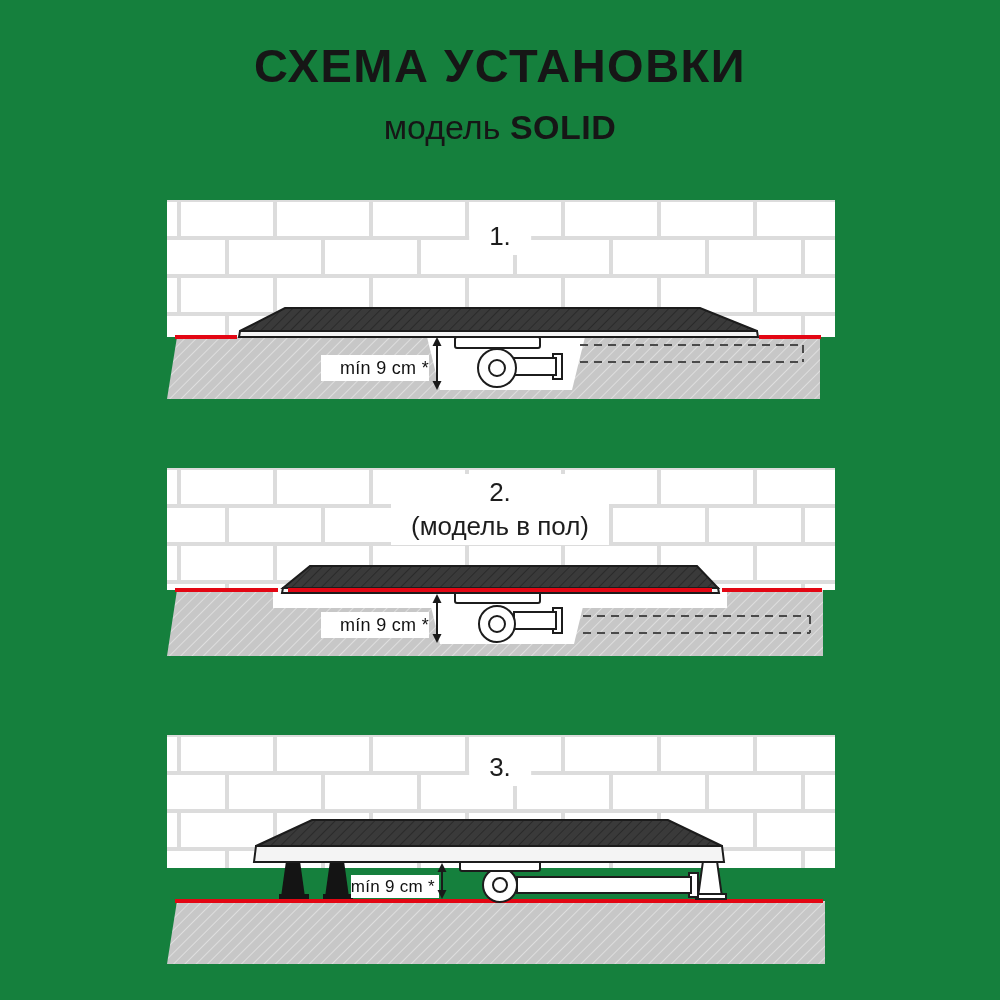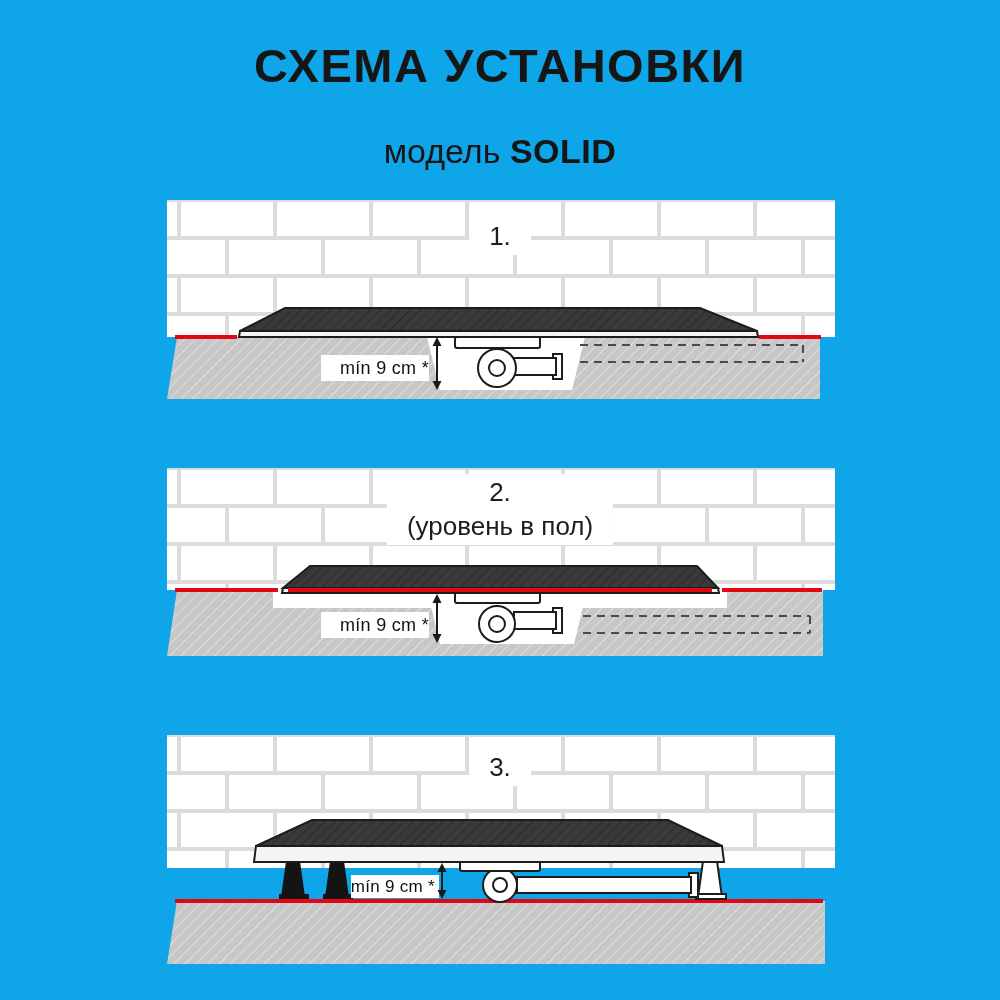--- a/index.html
+++ b/index.html
@@ -1,21 +1,21 @@
 <!DOCTYPE html>
 <html><head>
 <meta charset="utf-8">
 <style>
   html,body{margin:0;padding:0;background:#ffffff;}
   body{font-family:"Liberation Sans",sans-serif;color:#181818;}
-  .page{position:relative;width:1000px;height:1000px;background:#0ea5e9;overflow:hidden;}
+  .page{position:relative;width:1000px;height:1000px;background:#15803d;overflow:hidden;}
 
   .page-title{position:absolute;top:38px;left:0;width:100%;margin:0;text-align:center;
     font-size:47px;font-weight:800;letter-spacing:1.5px;color:#161616;}
-  .page-subtitle{position:absolute;top:132px;left:0;width:100%;text-align:center;
+  .page-subtitle{position:absolute;top:108px;left:0;width:100%;text-align:center;
     font-size:34px;font-weight:400;color:#161616;}
   .page-subtitle strong{font-weight:700;letter-spacing:0.5px;}
 
   .section{position:absolute;left:155px;width:690px;height:237px;}
   .s1{top:198px}.s2{top:466px}.s3{top:733px}
   .section svg{position:absolute;left:0;top:0;}
 
   .section-header{position:absolute;left:50%;transform:translateX(-50%);
     background:#ffffff;padding:3px 20px;font-size:26px;color:#1d1d1d;white-space:nowrap;text-align:center;}
   .s1 .section-header{top:20px}
@@ -153,21 +153,21 @@
         <line x1="20" y1="124" x2="123" y2="124"></line>
         <line x1="133" y1="124" x2="557" y2="124"></line>
         <line x1="567" y1="124" x2="667" y2="124"></line>
       </g>
     </svg>
 
     <div class="section-header">
       <div class="header-line">
         <span class="sec-num">2.</span>
       </div>
-      <div class="header-line2">(уровень в пол)</div>
+      <div class="header-line2">(модель в пол)</div>
     </div>
   </div>
 
   <div class="section s3">
     <svg viewBox="0 0 690 237" width="690" height="237">
       <defs>
         <pattern id="tiles3" width="96" height="76" patternUnits="userSpaceOnUse">
           <rect width="96" height="76" fill="#ffffff"></rect>
           <path d="M0 2 H96 M0 40 H96" stroke="#dcdcdc" stroke-width="4" fill="none"></path>
           <path d="M24 0 V42 M72 38 V78" stroke="#dcdcdc" stroke-width="4" fill="none"></path>

